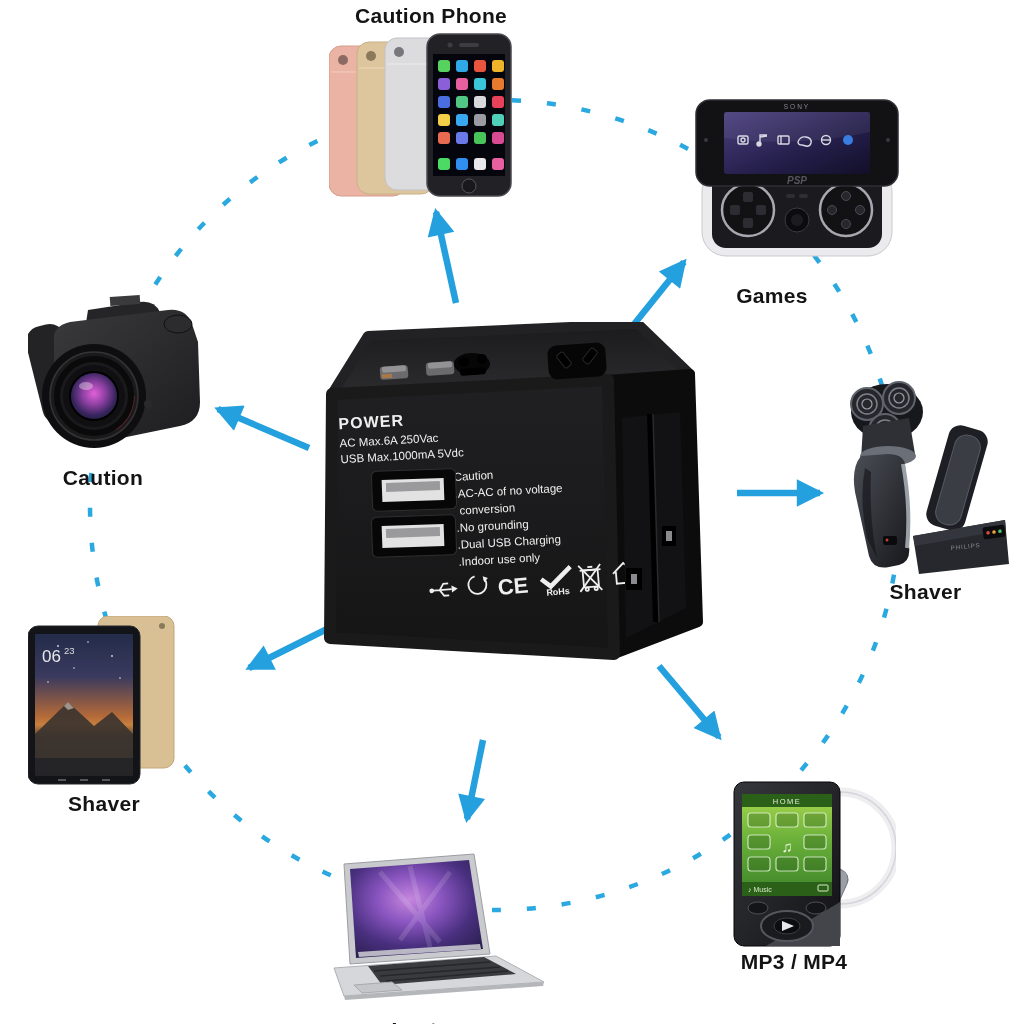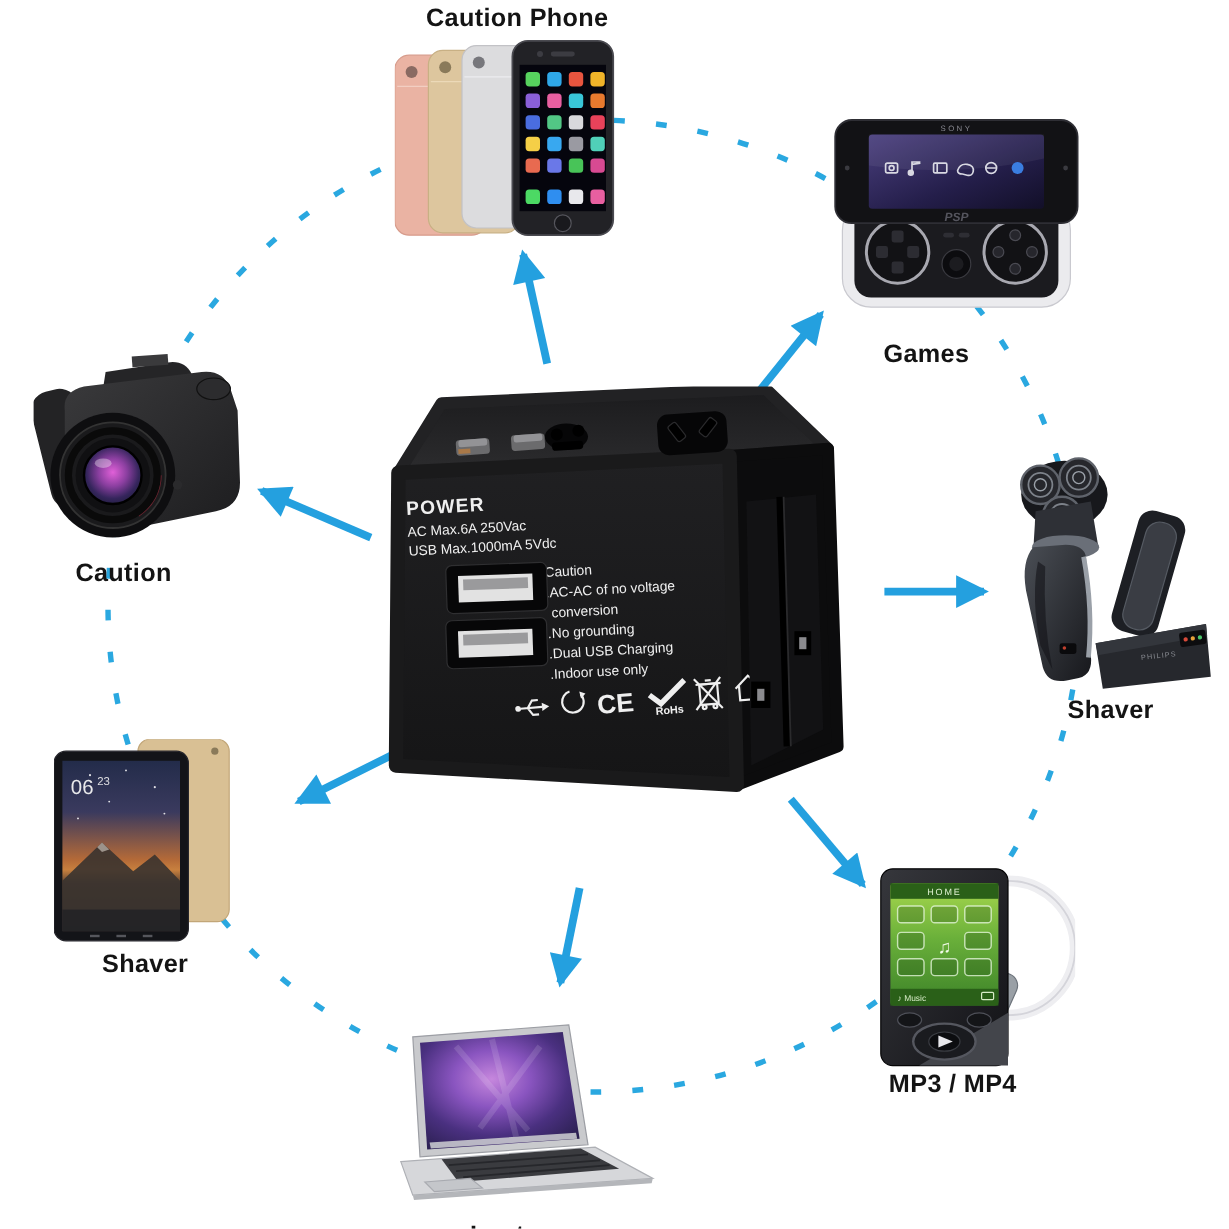--- a/index.html
+++ b/index.html
@@ -185,21 +185,21 @@
         <path d="M28,88 Q18,100 22,124 L36,188 Q40,202 56,199 L66,197 Q78,194 76,178 L72,96 Q70,86 55,86 Z" fill="url(#shvBody)"></path>
         <path d="M70,96 Q78,140 74,180" stroke="#9aa0a8" stroke-width="4" fill="none"></path>
         <path d="M32,100 Q26,130 34,170 L44,190 Q36,150 38,104 Z" fill="#121317" opacity="0.6"></path>
         <rect x="50" y="168" width="14" height="9" rx="2" fill="#0a0a0c"></rect>
         <circle cx="54" cy="172" r="1.5" fill="#c0402e"></circle>
       </g>
     </svg>
     <div class="dev-label" style="left:0;top:212px;width:185px;">Shaver</div>
   </div>
 
-  <div class="dev" style="left:718px;top:698px;width:178px;">
+  <div class="dev" style="left:718px;top:756px;width:178px;">
     <svg width="178" height="198" viewBox="0 0 178 198">
       <defs>
         <linearGradient id="mpScr" x1="0" y1="0" x2="0" y2="1">
           <stop offset="0" stop-color="#a8d84e"></stop>
             <stop offset="0.45" stop-color="#6ab03a"></stop>
             <stop offset="1" stop-color="#3c8228"></stop>
         </linearGradient>
         <linearGradient id="mpBody" x1="0" y1="0" x2="1" y2="1">
           <stop offset="0" stop-color="#36373c"></stop>
             <stop offset="1" stop-color="#121216"></stop>
@@ -263,21 +263,21 @@
         <path d="M14,116 L176,104 L224,130 L24,144 Z" fill="#d6d7da" stroke="#aeb0b5"></path>
         <path d="M48,114 L164,105 L196,122 L62,133 Z" fill="#3a3b3f"></path>
         <path d="M54,119 L170,110 M60,124 L180,115 M66,129 L188,119" stroke="#26272b" stroke-width="1.5" fill="none"></path>
         <path d="M34,133 L72,130 L82,138 L42,141 Z" fill="#c4c6ca" stroke="#a8aab0"></path>
         <path d="M24,144 L224,130 L223,134 L25,148 Z" fill="#b4b6ba"></path>
       </g>
     </svg>
     <div class="dev-label" style="left:0;top:166px;width:215px;">Laptop</div>
   </div>
 
-  <div class="dev" style="left:45px;top:616px;width:152px;">
+  <div class="dev" style="left:28px;top:616px;width:152px;">
     <svg width="152" height="176" viewBox="0 0 152 176">
       <defs>
         <linearGradient id="tabScr" x1="0" y1="0" x2="0" y2="1">
           <stop offset="0" stop-color="#232c4a"></stop>
             <stop offset="0.3" stop-color="#3a3a5e"></stop>
           <stop offset="0.58" stop-color="#b46a38"></stop>
             <stop offset="0.64" stop-color="#c8803e"></stop>
           <stop offset="0.72" stop-color="#5c4432"></stop>
             <stop offset="1" stop-color="#2c2a2c"></stop>
         </linearGradient>

